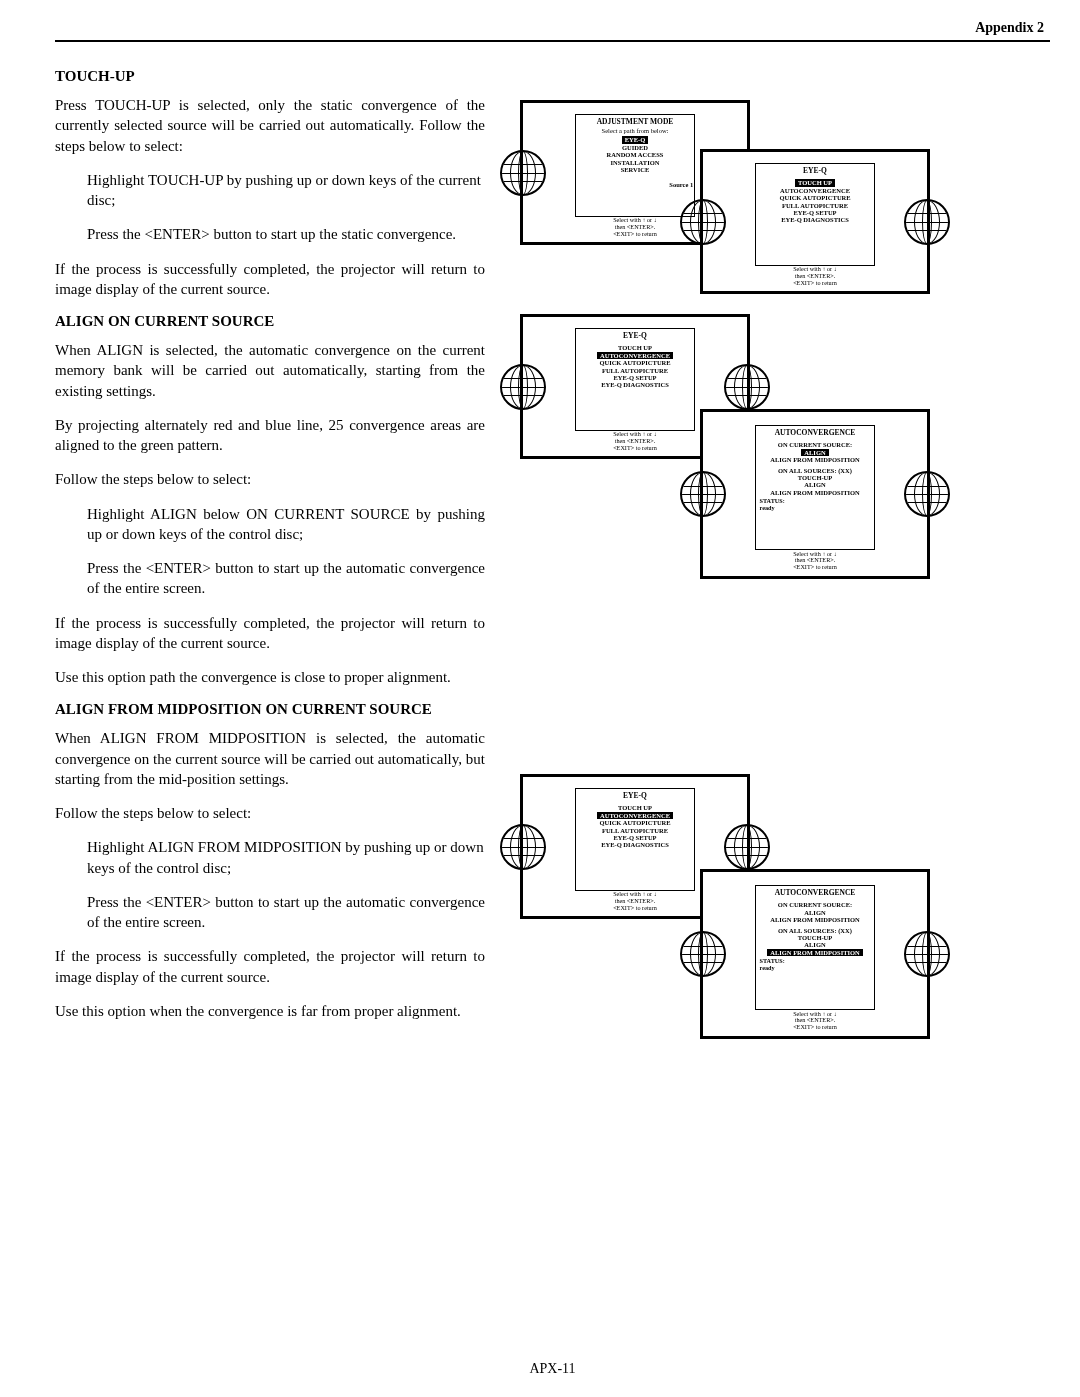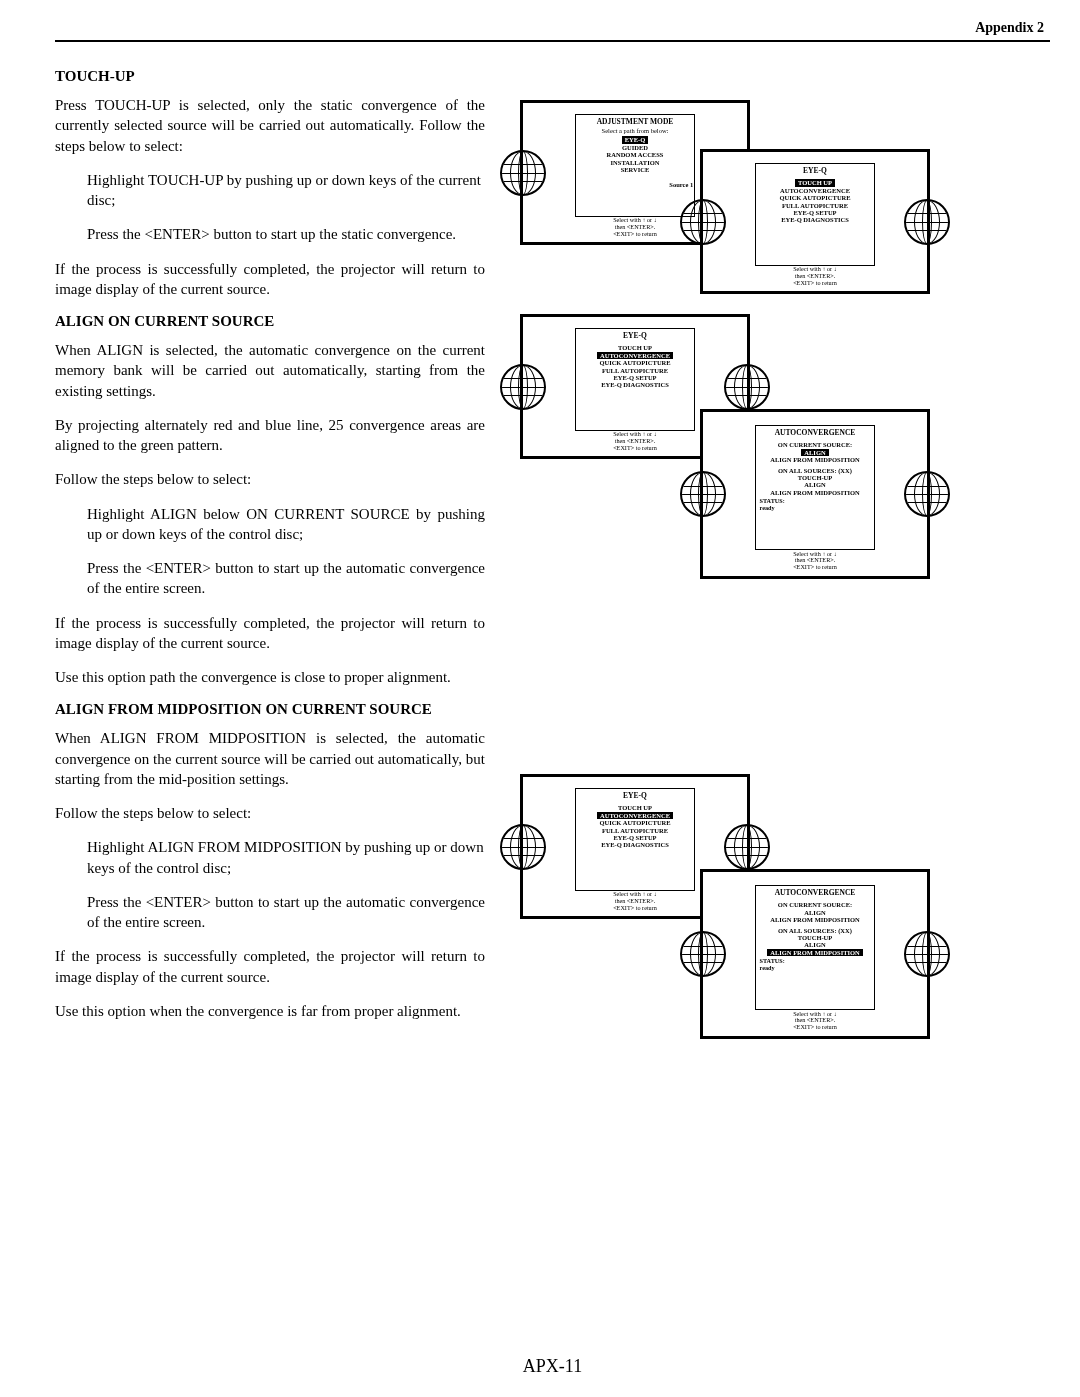--- a/index.html
+++ b/index.html
@@ -33,21 +33,21 @@
   .col-left { width: 430px; }
   .col-right { flex: 1; position: relative; }
   .h { font-weight: 700; font-size: 15px; margin: 14px 0 10px 0; }
   .p { font-size: 15px; line-height: 1.35; margin: 0 0 14px 0; }
   .justify { text-align: justify; }
   .indent { margin-left: 32px; }
   .footer {
     position: absolute;
     left: 0; right: 0; bottom: 0;
     text-align: center;
-    font-size: 18px;
+    font-size: 14px;
   }
 
   
   .menu-box {
     position: absolute;
     border: 3px solid #000;
     background: #fff;
     font-size: 8px;
     font-weight: 700;
     text-align: center;

